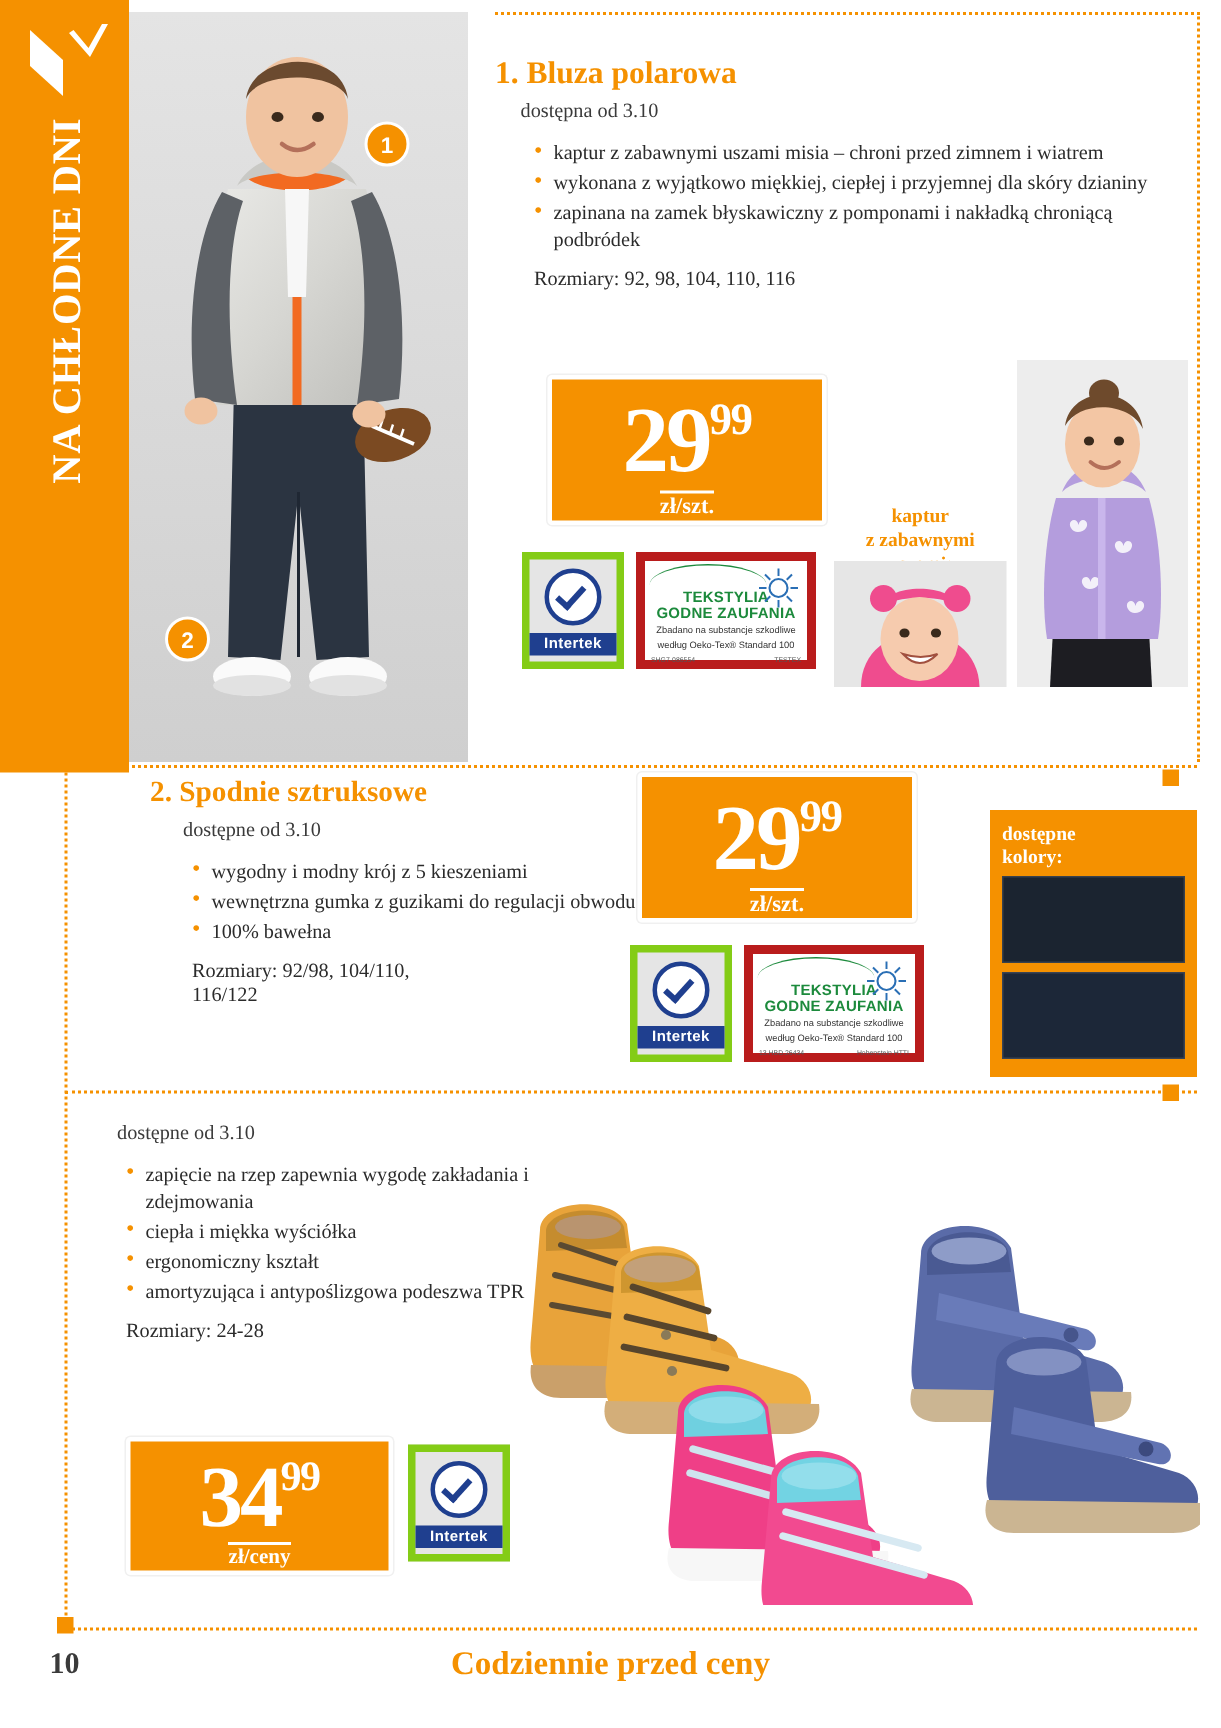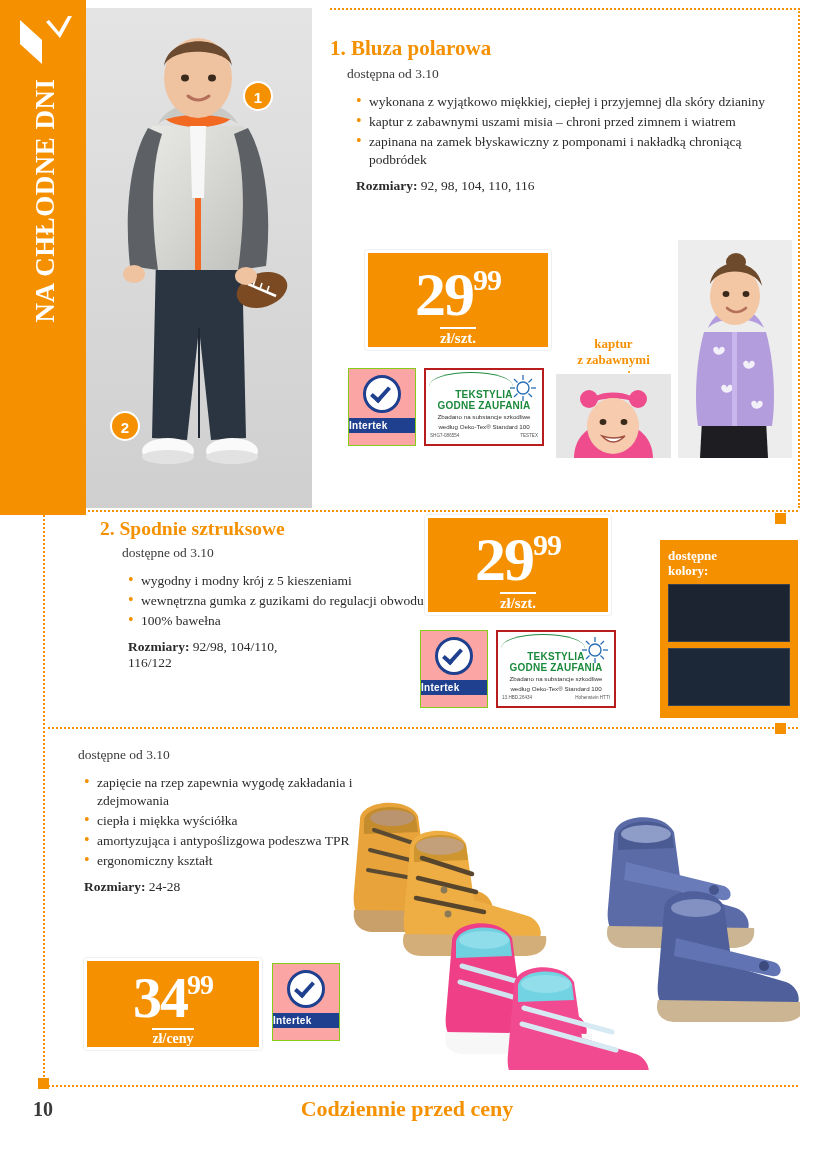--- a/index.html
+++ b/index.html
@@ -135,21 +135,21 @@
     left: 0; top: -1px;
     color: #f59100;
     font-size: 16px;
   }
   .sizes {
     margin-top: 9px;
     margin-left: 26px;
     font-size: 13.5px;
     font-family: "Liberation Serif", serif;
   }
-  .sizes b { font-weight: bold; margin-top: 36px; }
+  .sizes b { font-weight: normal; margin-top: 36px; }
 
   
   .price-box {
     position: absolute;
     background: #f59100;
     border: 3px solid #ffffff;
     box-shadow: 0 0 0 1px #f0f0f0;
     color: #ffffff;
     text-align: center;
     border-radius: 3px;
@@ -169,22 +169,23 @@
   .price-unit {
     font-family: "Liberation Serif", serif;
     font-weight: bold;
     border-top: 2px solid #fff;
     display: inline-block;
     padding-top: 1px;
   }
 
   
   .cert-intertek {
-    border: 1px solid #84cc16;
-    background: #fca5a5;
+    border: 5px solid #84cc16;
+    background: #e5e5e5;
+    text-align: center;
     padding-top: 6px;
   }
   .intertek-circle {
     width: 38px; height: 38px;
     border-radius: 50%;
     border: 3px solid #1f3f8f;
     margin: 0 auto;
     position: relative;
     background: #fff;
   }
@@ -199,21 +200,21 @@
   .intertek-bar {
     background: #1f3f8f;
     color: #fff;
     font-size: 10px;
     font-weight: bold;
     padding: 2px 0;
     margin-top: 5px;
     letter-spacing: 0.3px;
   }
   .cert-oeko {
-    border: 2px solid #b91c1c;
+    border: 6px solid #b91c1c;
     background: #fff;
     text-align: center;
     position: relative;
     padding: 5px 4px 3px 4px;
   }
   .oeko-title {
     color: #1c8a3c;
     font-weight: bold;
     font-size: 10px;
     line-height: 11px;
@@ -384,22 +385,22 @@
 </div>
 <div class="badge-num" style="left:243px; top:81px;">1</div>
 <div class="badge-num" style="left:110px; top:411px;">2</div>
 
 <div class="sec1">
   <h2 class="prod-title">
     <span class="title-num">1. </span><span>Bluza polarowa</span>
   </h2>
   <div class="avail">dostępna od 3.10</div>
   <ul class="feat">
+    <li>kaptur z zabawnymi uszami misia – chroni przed zimnem i wiatrem</li>
     <li>wykonana z wyjątkowo miękkiej, ciepłej i przyjemnej dla skóry dzianiny</li>
-    <li>kaptur z zabawnymi uszami misia – chroni przed zimnem i wiatrem</li>
     <li>zapinana na zamek błyskawiczny z pomponami i nakładką chroniącą podbródek</li>
   </ul>
   <div class="sizes">
     <b>Rozmiary:</b>
     <span>92, 98, 104, 110, 116</span>
   </div>
 </div>
 
 <div class="price-box" style="left:365px; top:250px; width:186px; height:100px;">
   <div style="margin-top:10px;">
@@ -551,22 +552,22 @@
   <div class="swatch" id="sw1" style="background: rgb(28, 39, 56);"></div>
 </div>
 
 <div class="dotted-sep" style="left:43px; top:727px; width:755px;"></div>
 
 <div class="sec3">
   <div class="avail" style="margin-left:18px;">dostępne od 3.10</div>
   <ul class="feat" style="margin-left:24px;">
     <li>zapięcie na rzep zapewnia wygodę zakładania i zdejmowania</li>
     <li>ciepła i miękka wyściółka</li>
+    <li>ergonomiczny kształt</li>
     <li>amortyzująca i antypoślizgowa podeszwa TPR</li>
-    <li>ergonomiczny kształt</li>
   </ul>
   <div class="sizes" style="margin-left:24px;">
     <b>Rozmiary:</b>
     <span>24-28</span>
   </div>
 </div>
 
 <div class="photo" style="left:330px; top:760px; width:470px; height:310px; background:transparent;">
   <svg viewBox="0 0 470 310" width="470" height="310">
 

